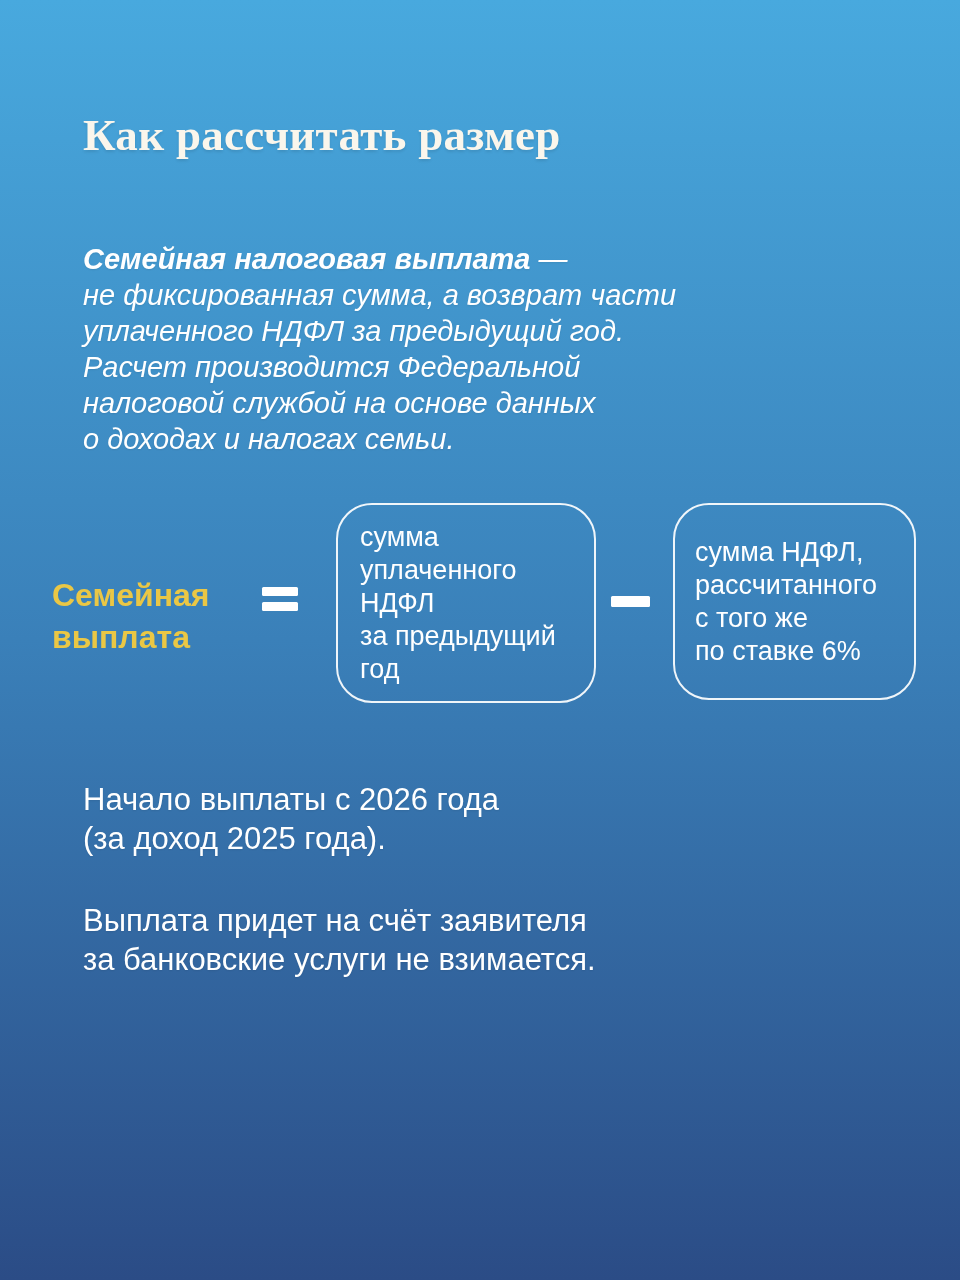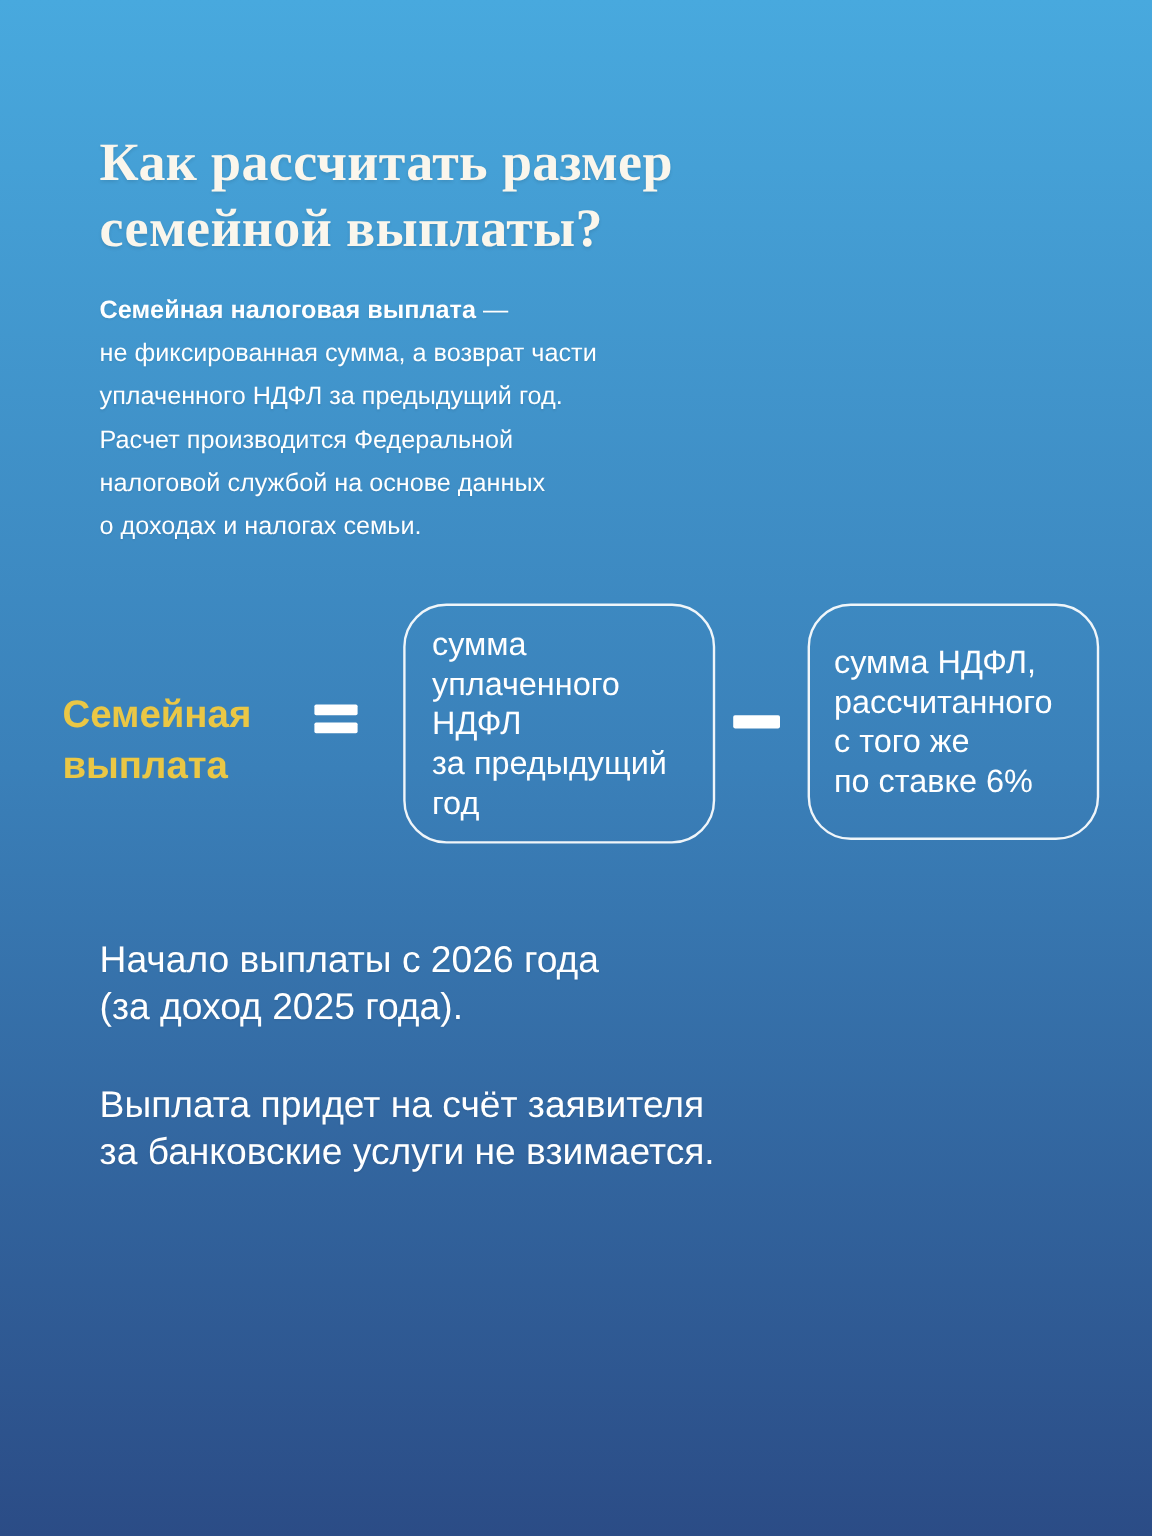--- a/index.html
+++ b/index.html
@@ -25,24 +25,25 @@
     color: #faf6ec;
     letter-spacing: 0.3px;
     text-shadow: 0 2px 3px rgba(0,0,0,0.10);
   }
   .title .line { display: block; }
 
   
   .intro {
     position: absolute;
     left: 83px; top: 241px;
-    font-size: 21px;
+    font-size: 29px;
     line-height: 36px;
     font-weight: 400;
     text-shadow: 0 1px 2px rgba(0,0,0,0.08);
+    font-style: italic;
   }
   .intro .lead { display: block; }
   .intro .lead b { font-weight: 700; }
   .intro .line { display: block; }
 
   
   .formula-label {
     position: absolute;
     left: 52px; top: 574px;
     font-size: 32px;
@@ -109,21 +110,20 @@
   .note-start { top: 780px; }
   .note-bank  { top: 901px; }
 </style>
 </head>
 <body>
 
 <div class="poster">
 
   <h1 class="title">
     <span class="line">Как рассчитать размер</span>
-    <span class="line">семейной выплаты?</span>
   </h1>
 
   <div class="intro">
     <span class="lead"><b>Семейная налоговая выплата</b><span> —</span></span>
     <span class="line">не фиксированная сумма, а возврат части</span>
     <span class="line">уплаченного НДФЛ за предыдущий год.</span>
     <span class="line">Расчет производится Федеральной</span>
     <span class="line">налоговой службой на основе данных</span>
     <span class="line">о доходах и налогах семьи.</span>
   </div>

